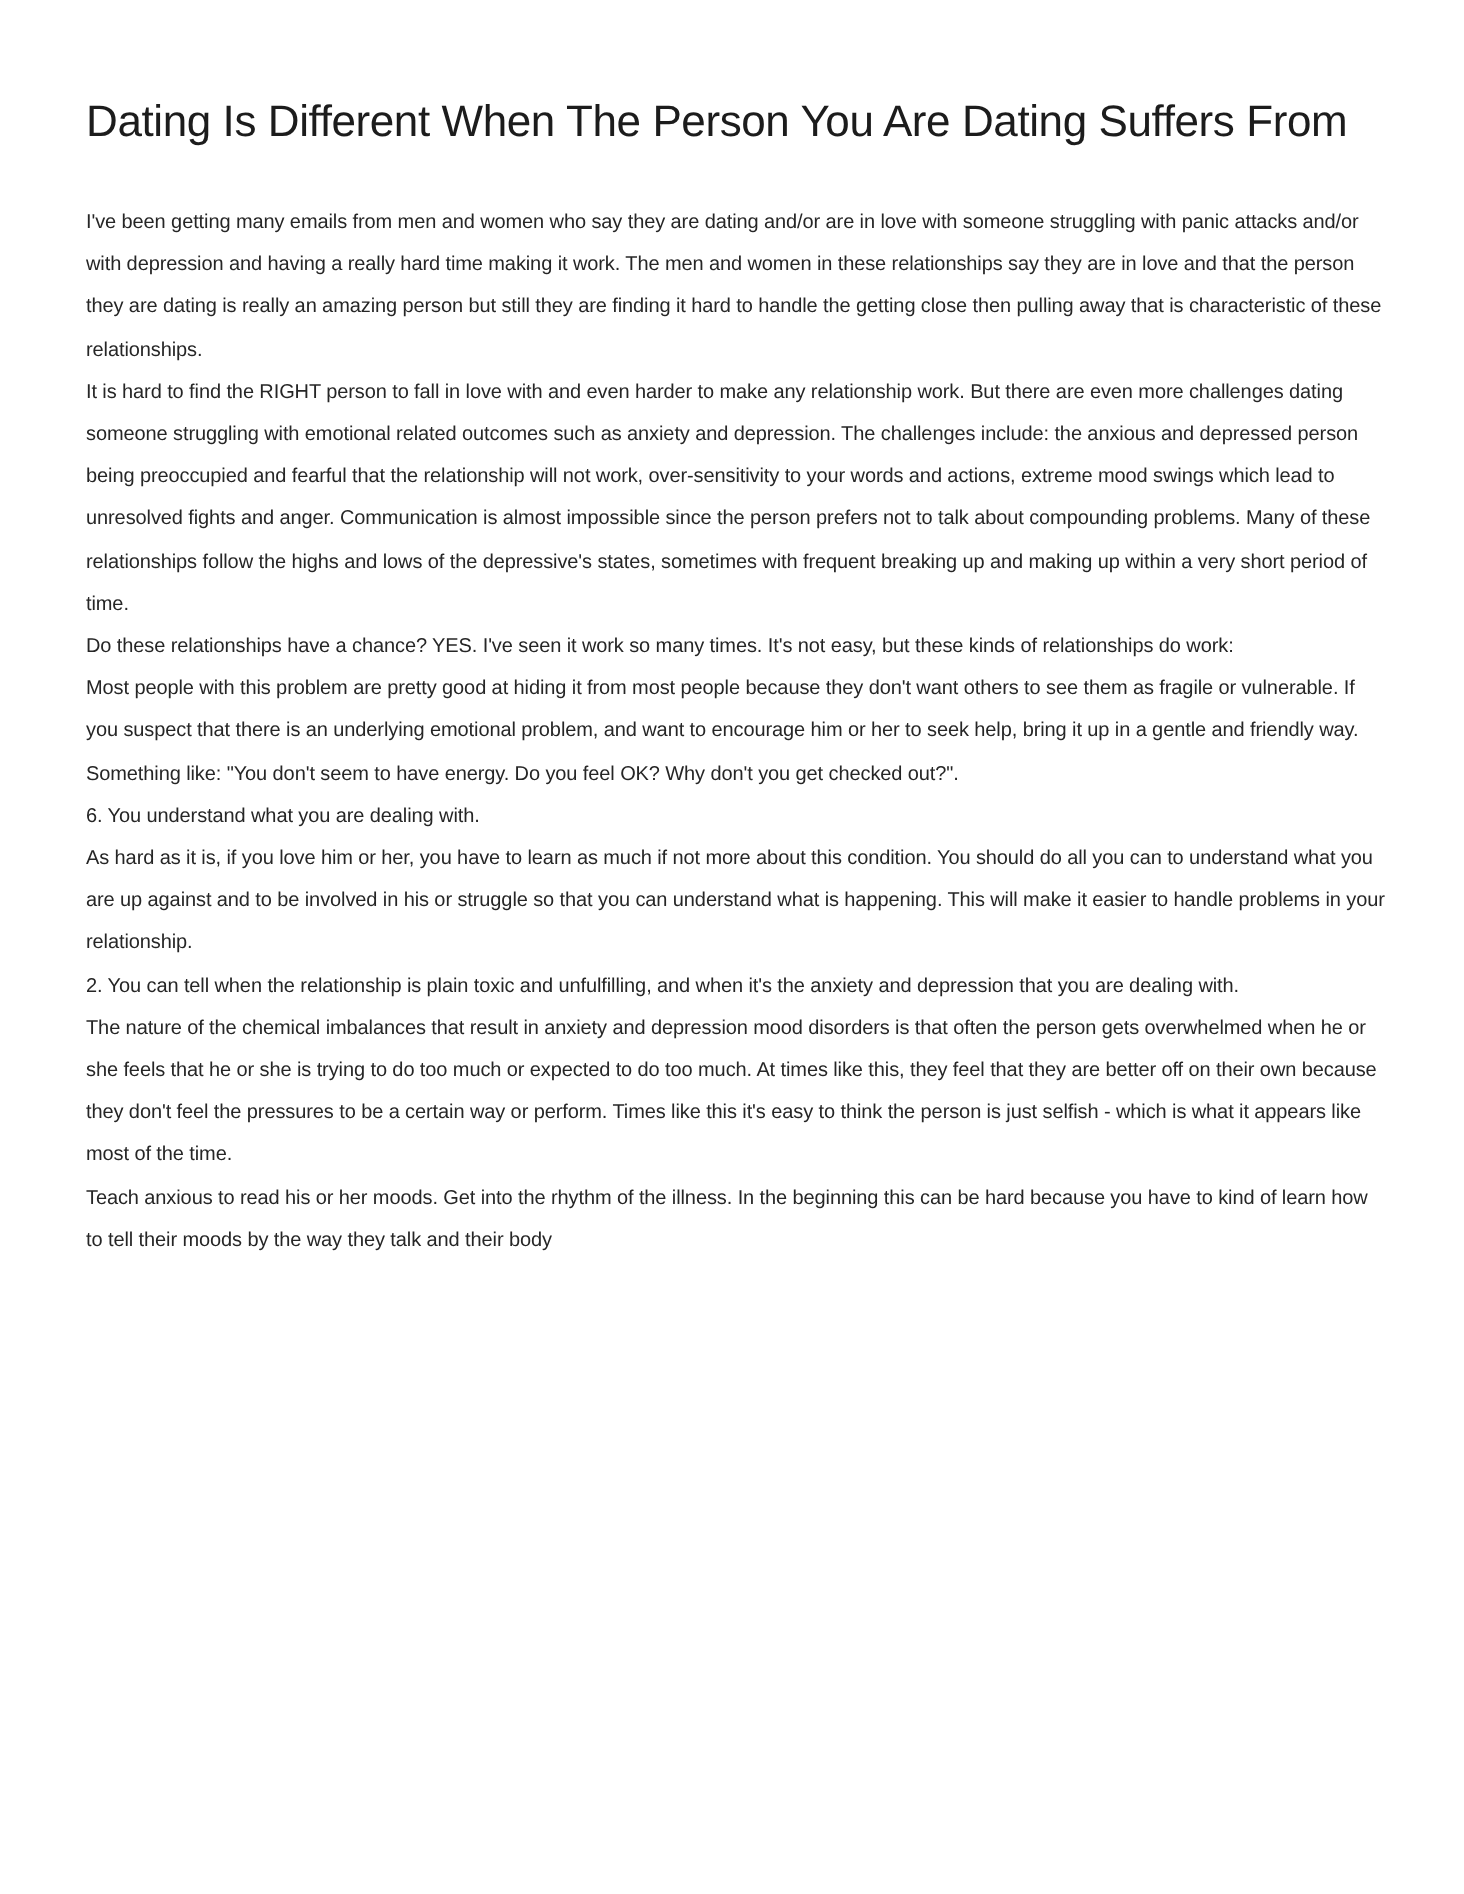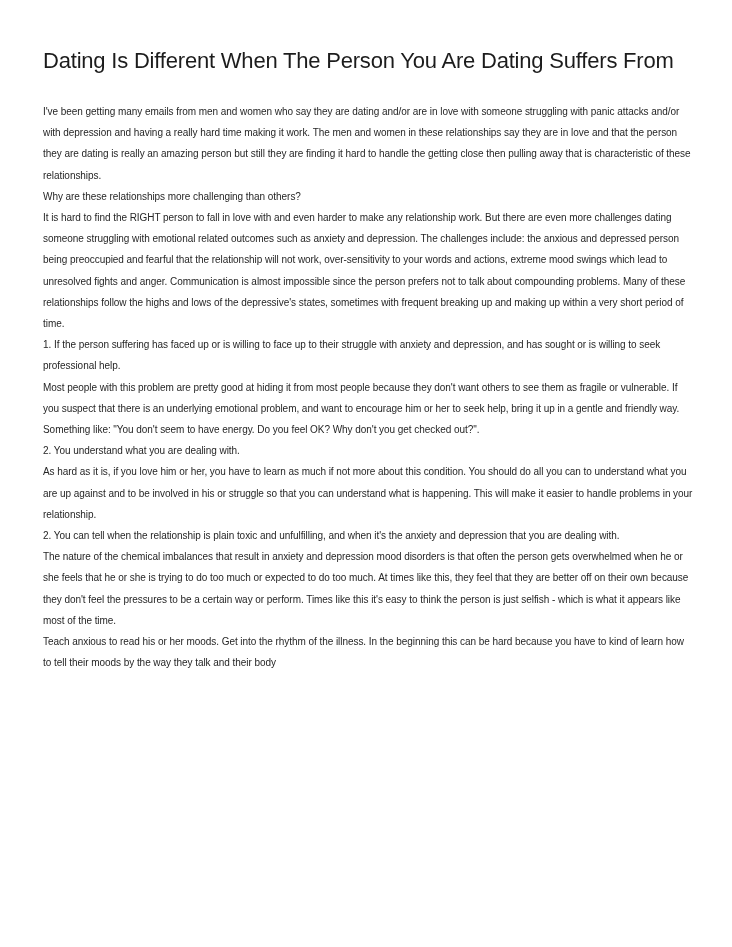--- a/index.html
+++ b/index.html
@@ -41,23 +41,22 @@
 </style>
 </head>
 <body>
 
 <div class="page">
   <h1 class="title">
     <span>Dating Is Different When The Person You Are Dating Suffers From</span>
   </h1>
   <div class="body-text">
       <p>I've been getting many emails from men and women who say they are dating and/or are in love with someone struggling with panic attacks and/or with depression and having a really hard time making it work. The men and women in these relationships say they are in love and that the person they are dating is really an amazing person but still they are finding it hard to handle the getting close then pulling away that is characteristic of these relationships.</p>
-      <p>Why are these relationships more challenging than others?</p>
       <p>It is hard to find the RIGHT person to fall in love with and even harder to make any relationship work. But there are even more challenges dating someone struggling with emotional related outcomes such as anxiety and depression. The challenges include: the anxious and depressed person being preoccupied and fearful that the relationship will not work, over-sensitivity to your words and actions, extreme mood swings which lead to unresolved fights and anger. Communication is almost impossible since the person prefers not to talk about compounding problems. Many of these relationships follow the highs and lows of the depressive's states, sometimes with frequent breaking up and making up within a very short period of time.</p>
-      <p>1. If the person suffering has faced up or is willing to face up to their struggle with anxiety and depression, and has sought or is willing to seek professional help.</p>
+      <p>Do these relationships have a chance? YES. I've seen it work so many times. It's not easy, but these kinds of relationships do work:</p>
       <p>Most people with this problem are pretty good at hiding it from most people because they don't want others to see them as fragile or vulnerable. If you suspect that there is an underlying emotional problem, and want to encourage him or her to seek help, bring it up in a gentle and friendly way. Something like: "You don't seem to have energy. Do you feel OK? Why don't you get checked out?".</p>
-      <p>2. You understand what you are dealing with.</p>
+      <p>6. You understand what you are dealing with.</p>
       <p>As hard as it is, if you love him or her, you have to learn as much if not more about this condition. You should do all you can to understand what you are up against and to be involved in his or struggle so that you can understand what is happening. This will make it easier to handle problems in your relationship.</p>
       <p>2. You can tell when the relationship is plain toxic and unfulfilling, and when it's the anxiety and depression that you are dealing with.</p>
       <p>The nature of the chemical imbalances that result in anxiety and depression mood disorders is that often the person gets overwhelmed when he or she feels that he or she is trying to do too much or expected to do too much. At times like this, they feel that they are better off on their own because they don't feel the pressures to be a certain way or perform. Times like this it's easy to think the person is just selfish - which is what it appears like most of the time.</p>
       <p>Teach anxious to read his or her moods. Get into the rhythm of the illness. In the beginning this can be hard because you have to kind of learn how to tell their moods by the way they talk and their body</p>
     </div>
 </div>
 
 </body></html>

